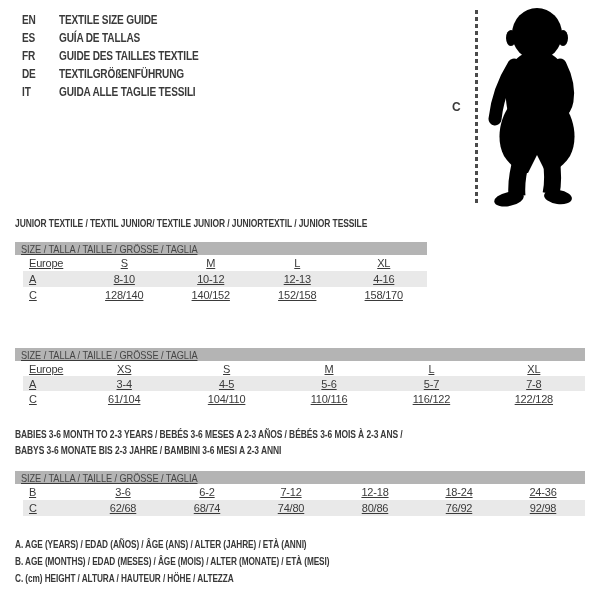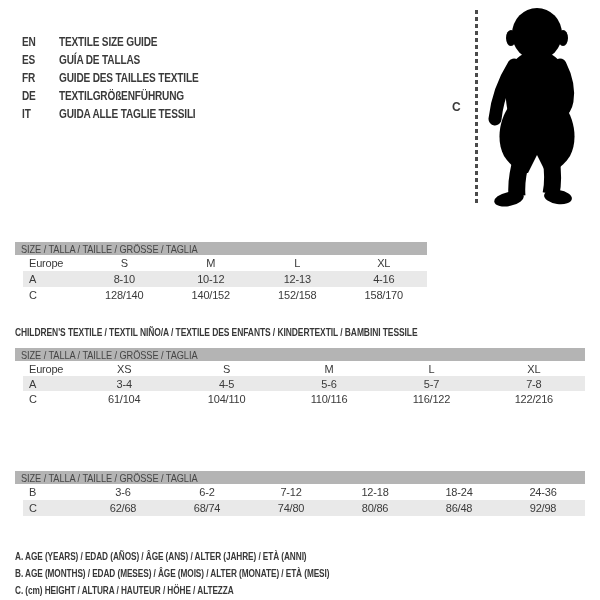--- a/index.html
+++ b/index.html
@@ -1,42 +1,42 @@
 <!DOCTYPE html>
 <html><head>
 <meta charset="utf-8">
 <style>
   html,body{margin:0;padding:0;background:#fff;}
   body{font-family:"Liberation Sans",sans-serif;color:#3a3a3a;}
   .page{position:relative;width:600px;height:600px;background:#fff;overflow:hidden;}
 
   
-  .lang-list{position:absolute;left:22px;top:11px;margin-top:22px;}
+  .lang-list{position:absolute;left:22px;top:11px;}
   .lang-row{display:flex;height:18px;line-height:18px;font-size:12px;font-weight:bold;
             letter-spacing:-0.2px;white-space:nowrap;transform:scaleX(0.84);transform-origin:0 0;}
   .lang-code{width:44px;flex:0 0 44px;}
 
   
   .measure-line{position:absolute;left:475px;top:10px;width:2.5px;height:196px;
     background:repeating-linear-gradient(to bottom,#4a4a4a 0 4px,transparent 4px 7px);}
   .measure-label{position:absolute;left:452px;top:100px;font-size:12px;font-weight:bold;color:#3a3a3a;}
   .baby{position:absolute;left:483px;top:7px;width:112px;height:203px;}
 
   
   .cond{font-weight:bold;font-size:11px;letter-spacing:-0.1px;white-space:nowrap;
         transform:scaleX(0.77);transform-origin:0 0;color:#383838;}
   .tbl-title{position:absolute;left:15px;line-height:16px;}
   .title-1{top:215px;}
   .title-2{top:324px;}
   .title-3{top:426px;}
-  .notes{position:absolute;left:15px;top:536px;margin-top:12px;}
+  .notes{position:absolute;left:15px;top:536px;}
   .note-line{line-height:17px;transform:scaleX(0.75);}
 
   
-  .sg-table{position:absolute;left:15px;font-size:11px;letter-spacing:-0.2px;}
+  .sg-table{position:absolute;left:15px;font-size:11px;letter-spacing:-0.2px;text-decoration:underline;}
   .tbl-1{top:242px;width:412px;}
   .tbl-2{top:348px;width:570px;}
   .tbl-3{top:471px;width:570px;}
   .sg-bar{height:13px;background:#b4b4b4;display:flex;align-items:center;padding-left:6px;}
   .sg-bar .cond{font-weight:normal;font-size:11px;color:#454545;transform:scaleX(0.84);}
   .sg-row{display:flex;align-items:center;height:16px;margin-left:8px;}
   .tbl-2 .sg-row{height:15px;}
   .sg-row.alt{background:#e9e9e9;}
   .sg-lab{flex:0 0 58px;padding-left:6px;box-sizing:border-box;}
   .tbl-2 .sg-lab{flex:0 0 50px;}
@@ -84,20 +84,23 @@
     </g>
     <path d="M54,148 L42,172 L66,172 Z" fill="#ffffff"></path>
     <g fill="#000000">
       <path d="M39,150 C35,164 33,178 34,189" fill="none" stroke="#000000" stroke-width="17"></path>
       <path d="M68,150 C70,164 70,178 68,187" fill="none" stroke="#000000" stroke-width="17"></path>
       <ellipse cx="26" cy="192" rx="15" ry="7" transform="rotate(-12 26 192)"></ellipse>
       <ellipse cx="75" cy="190" rx="14" ry="7" transform="rotate(8 75 190)"></ellipse>
     </g>
   </svg>
 
+  <div class="tbl-title title-1">
+    <div class="cond">JUNIOR TEXTILE / TEXTIL JUNIOR/ TEXTILE JUNIOR / JUNIORTEXTIL / JUNIOR TESSILE</div>
+  </div>
   <div class="sg-table tbl-1">
     <div class="sg-bar">
       <span class="cond">SIZE / TALLA / TAILLE / GRÖSSE / TAGLIA</span>
     </div>
     <div class="sg-row">
       <span class="sg-lab">Europe</span>
       <span class="sg-val">S</span>
       <span class="sg-val">M</span>
       <span class="sg-val">L</span>
       <span class="sg-val">XL</span>
@@ -111,23 +114,20 @@
     </div>
     <div class="sg-row">
       <span class="sg-lab">C</span>
       <span class="sg-val">128/140</span>
       <span class="sg-val">140/152</span>
       <span class="sg-val">152/158</span>
       <span class="sg-val">158/170</span>
     </div>
   </div>
 
-  <div class="tbl-title title-2">
-    <div class="cond">CHILDREN'S TEXTILE / TEXTIL NIÑO/A / TEXTILE DES ENFANTS / KINDERTEXTIL / BAMBINI TESSILE</div>
-  </div>
   <div class="sg-table tbl-2">
     <div class="sg-bar">
       <span class="cond">SIZE / TALLA / TAILLE / GRÖSSE / TAGLIA</span>
     </div>
     <div class="sg-row">
       <span class="sg-lab">Europe</span>
       <span class="sg-val">XS</span>
       <span class="sg-val">S</span>
       <span class="sg-val">M</span>
       <span class="sg-val">L</span>
@@ -140,44 +140,48 @@
       <span class="sg-val">5-6</span>
       <span class="sg-val">5-7</span>
       <span class="sg-val">7-8</span>
     </div>
     <div class="sg-row">
       <span class="sg-lab">C</span>
       <span class="sg-val">61/104</span>
       <span class="sg-val">104/110</span>
       <span class="sg-val">110/116</span>
       <span class="sg-val">116/122</span>
-      <span class="sg-val">122/216</span>
+      <span class="sg-val">122/128</span>
     </div>
   </div>
 
+  <div class="tbl-title title-3">
+    <div class="cond">BABIES 3-6 MONTH TO 2-3 YEARS / BEBÉS 3-6 MESES A 2-3 AÑOS / BÉBÉS 3-6 MOIS À 2-3 ANS /</div>
+    <div class="cond">BABYS 3-6 MONATE BIS 2-3 JAHRE / BAMBINI 3-6 MESI A 2-3 ANNI</div>
+  </div>
   <div class="sg-table tbl-3">
     <div class="sg-bar">
       <span class="cond">SIZE / TALLA / TAILLE / GRÖSSE / TAGLIA</span>
     </div>
     <div class="sg-row">
       <span class="sg-lab">B</span>
       <span class="sg-val">3-6</span>
       <span class="sg-val">6-2</span>
       <span class="sg-val">7-12</span>
       <span class="sg-val">12-18</span>
       <span class="sg-val">18-24</span>
       <span class="sg-val">24-36</span>
     </div>
     <div class="sg-row alt">
       <span class="sg-lab">C</span>
       <span class="sg-val">62/68</span>
       <span class="sg-val">68/74</span>
       <span class="sg-val">74/80</span>
       <span class="sg-val">80/86</span>
-      <span class="sg-val">86/48</span>
+      <span class="sg-val">76/92</span>
       <span class="sg-val">92/98</span>
     </div>
   </div>
 
   <div class="notes">
     <div class="cond note-line">A. AGE (YEARS) / EDAD (AÑOS) / ÂGE (ANS) / ALTER (JAHRE) / ETÀ (ANNI)</div>
     <div class="cond note-line">B. AGE (MONTHS) / EDAD (MESES) / ÂGE (MOIS) / ALTER (MONATE) / ETÀ (MESI)</div>
     <div class="cond note-line">C. (cm) HEIGHT / ALTURA / HAUTEUR / HÖHE / ALTEZZA</div>
   </div>
 

